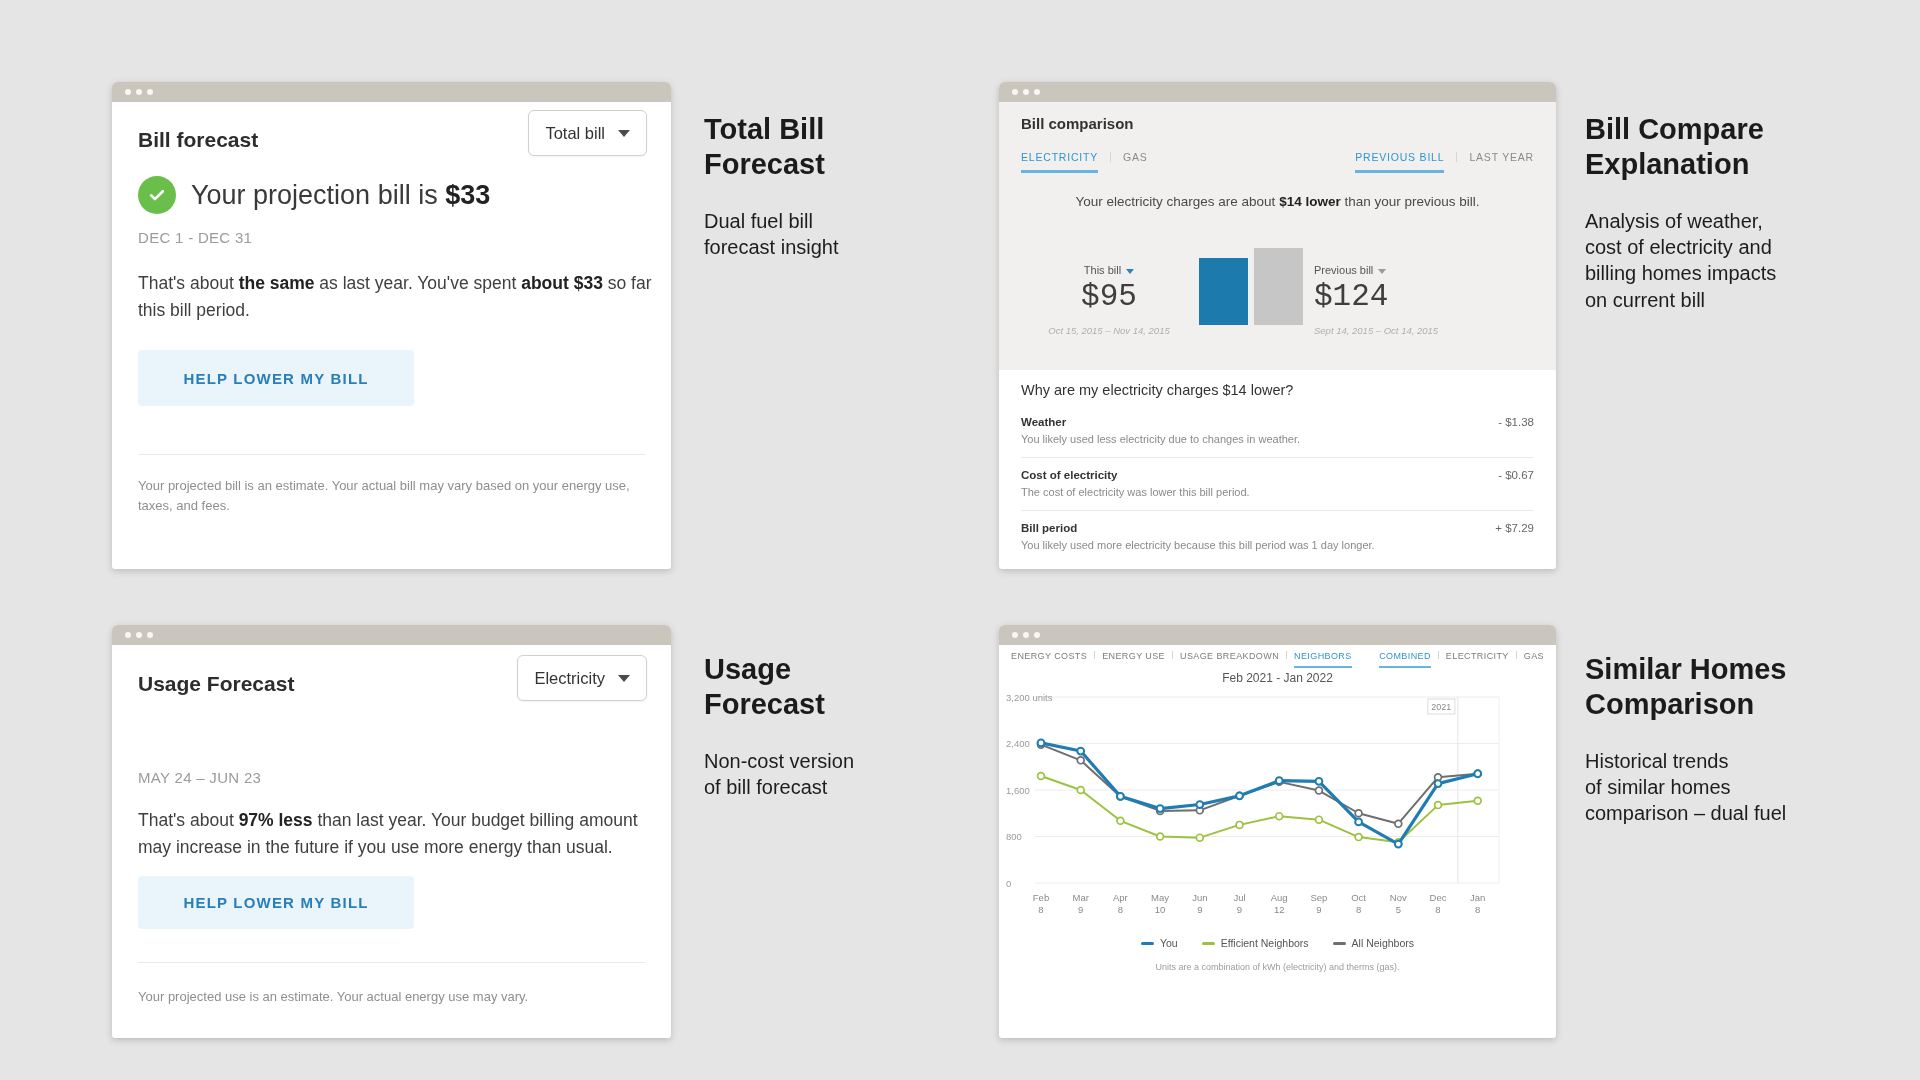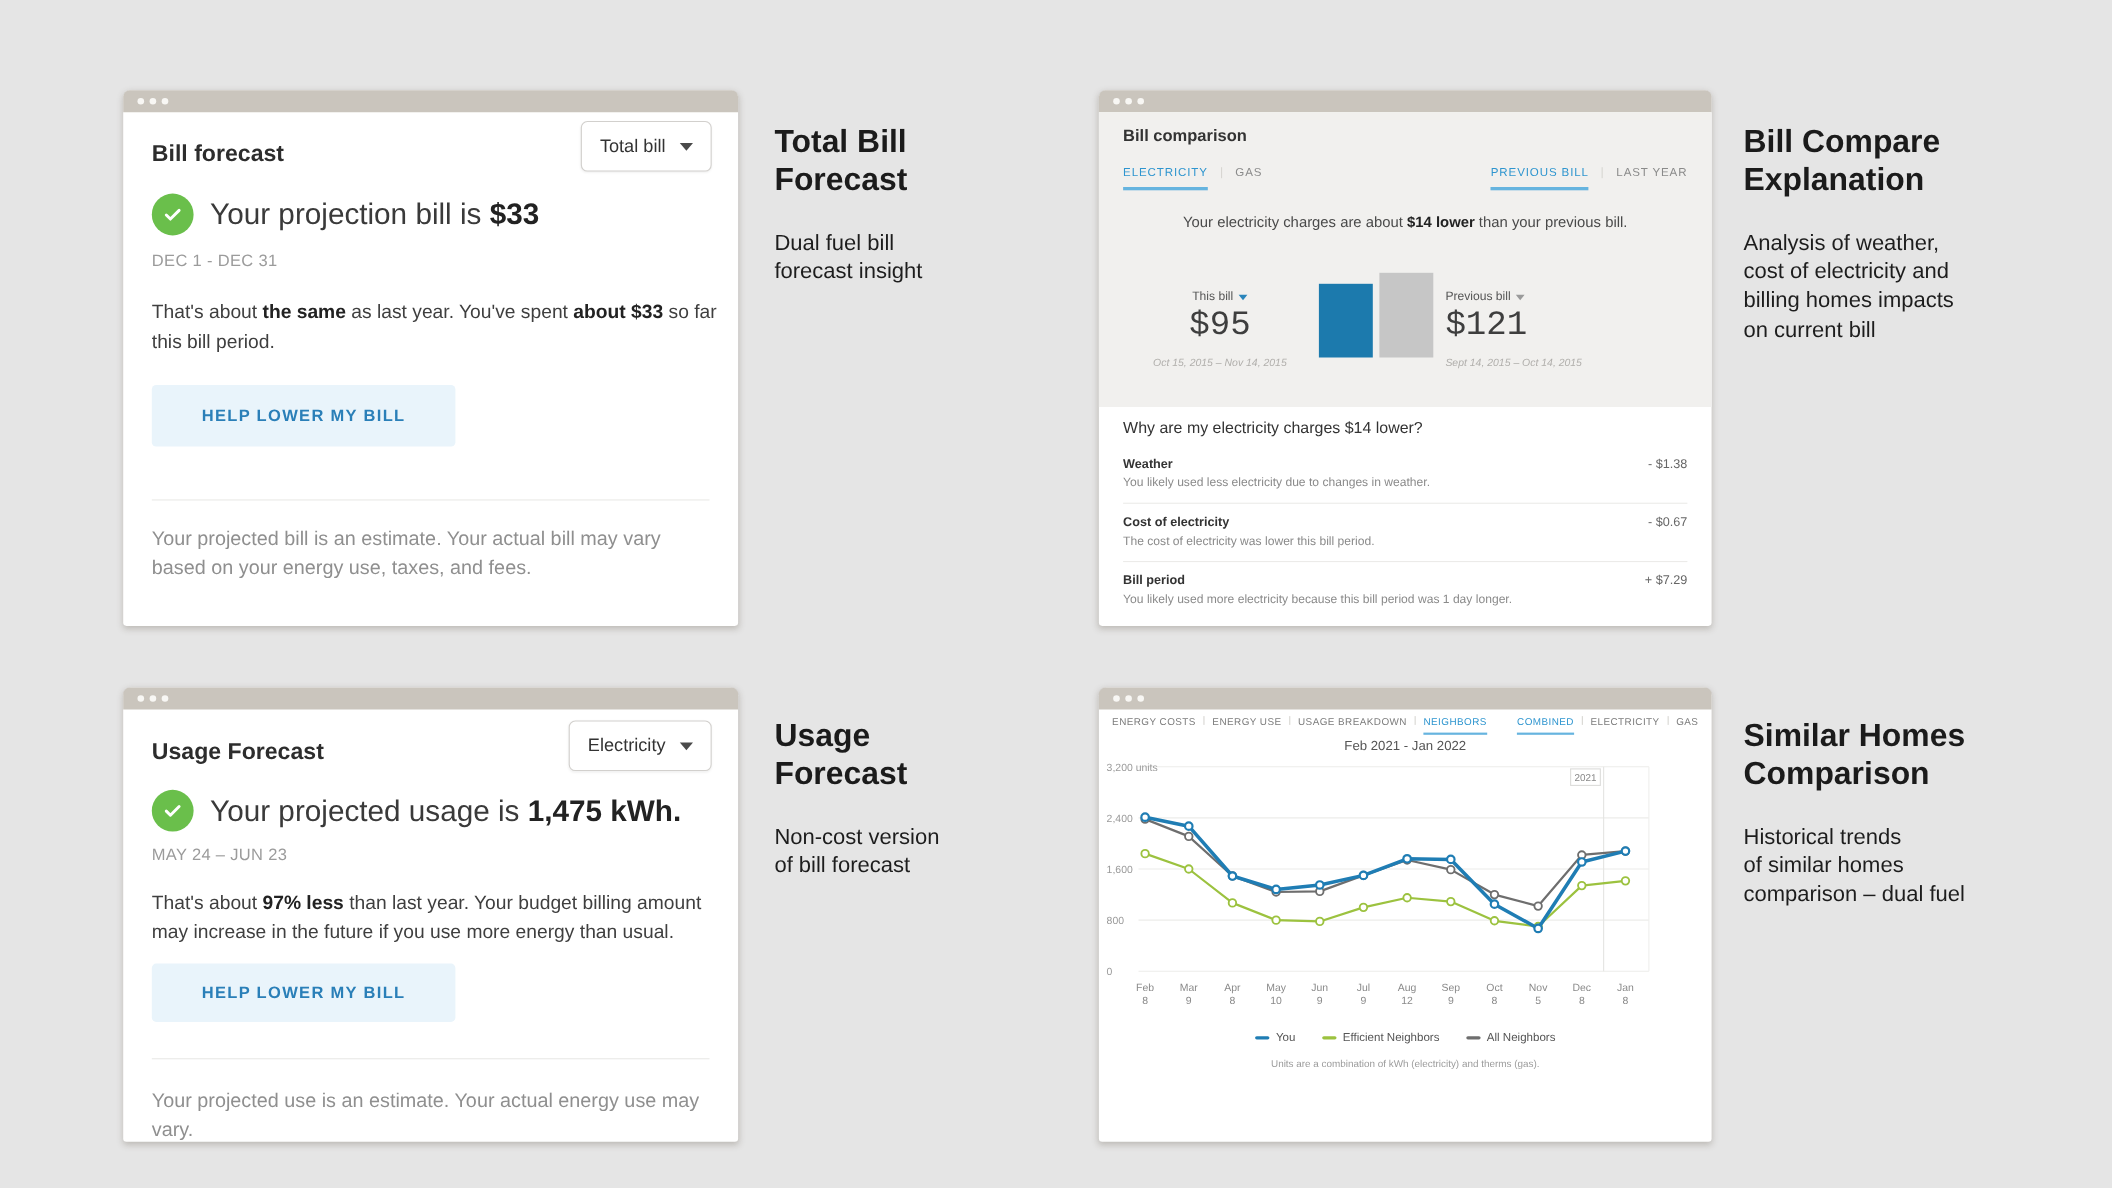--- a/index.html
+++ b/index.html
@@ -42,21 +42,21 @@
            display:flex; align-items:center; justify-content:center; }
   .fc-headline-text { font-size:27px; color:#3a3a3a; }
   .fc-headline-text b { color:#222; }
   .fc-period { position:absolute; left:26px; font-size:15px; color:#9b9b9b; letter-spacing:.3px; }
   .fc-body { position:absolute; left:26px; width:514px; font-size:17.5px; line-height:1.55; color:#3f3f3f; }
   .fc-body b { color:#222; }
   .fc-button { position:absolute; left:26px; width:276px; height:56px; background:#e9f4fb;
                border:none; border-radius:4px; font-size:15px; font-weight:bold; color:#2a7fb8;
                letter-spacing:1.2px; cursor:pointer; font-family:inherit; }
   .fc-divider { position:absolute; left:26px; right:26px; height:1px; background:#e9e9e7; }
-  .fc-disclaimer { position:absolute; left:26px; width:516px; font-size:18px; line-height:1.5; color:#8f8f8f; }
+  .fc-disclaimer { position:absolute; left:26px; width:516px; font-size:13px; line-height:1.5; color:#8f8f8f; }
 
   
   .bc-gray { position:absolute; left:0; right:0; top:20px; height:268px; background:#f1f0ee; }
   .bc-title { position:absolute; left:22px; top:33px; font-size:15px; font-weight:bold; color:#333; }
   .bc-tabs { position:absolute; top:69px; display:flex; align-items:flex-start; gap:12px;
              font-size:10.5px; letter-spacing:.8px; }
   .bc-tabs-left { left:22px; } .bc-tabs-right { right:22px; }
   .tab { padding-bottom:7px; border-bottom:3px solid transparent; color:#8a8a8a; cursor:pointer; }
   .tab.active { color:#2e95cf; border-bottom-color:#66b4df; }
   .vsep { width:1px; height:10px; background:#d8d6d2; margin-top:1px; }
@@ -164,21 +164,21 @@
       <div class="bc-group-label"><span>This bill</span><span class="mini-caret"></span></div>
       <div class="bc-group-value">$95</div>
       <div class="bc-group-dates">Oct 15, 2015 – Nov 14, 2015</div>
     </div>
     <div class="cmp-bars">
       <div class="cmp-bar" style="height: 67px; background: rgb(28, 122, 173);"></div>
       <div class="cmp-bar" style="height: 77px; background: rgb(198, 198, 198);"></div>
     </div>
     <div class="bc-group bc-group-prev">
       <div class="bc-group-label"><span>Previous bill</span><span class="mini-caret gray"></span></div>
-      <div class="bc-group-value">$121</div>
+      <div class="bc-group-value">$124</div>
       <div class="bc-group-dates">Sept 14, 2015 – Oct 14, 2015</div>
     </div>
 
     <div class="bc-why">Why are my electricity charges $14 lower?</div>
 
     <div class="bc-row" style="top:334px">
       <div class="bc-row-head">
         <span class="bc-row-label">Weather</span>
         <span class="bc-row-amount">- $1.38</span>
       </div>
@@ -214,28 +214,20 @@
   <div class="card" id="card-usage-forecast">
     <div class="chrome">
       <span class="dot"></span>
       <span class="dot"></span>
       <span class="dot"></span>
     </div>
     <div class="fc-title" style="top:47px">Usage Forecast</div>
     <div class="fc-dropdown" style="top:30px">
       <span>Electricity</span>
       <span class="caret"></span>
-    </div>
-    <div class="fc-headline" style="top:93px">
-      <span class="check">
-        <svg width="20" height="20" viewBox="0 0 24 24">
-            <path d="M5 12.5l4.5 4.5L19 7.5" stroke="#fff" stroke-width="3.2" fill="none" stroke-linecap="round" stroke-linejoin="round"></path>
-          </svg>
-      </span>
-      <span class="fc-headline-text"><span>Your projected usage is </span><b>1,475 kWh.</b></span>
     </div>
     <div class="fc-period" style="top:144px">MAY 24 – JUN 23</div>
     <div class="fc-body" style="top:182px"><span>That's about </span><b>97% less</b><span> than last year. Your budget billing amount may increase in the future if you use more energy than usual.</span></div>
     <button class="fc-button" style="top:251px;height:53px">HELP LOWER MY BILL</button>
     <div class="fc-divider" style="top:337px"></div>
     <div class="fc-disclaimer" style="top:362px">Your projected use is an estimate. Your actual energy use may vary.</div>
   </div>
 
   <div class="label-block" id="label-3">
     <h2>Usage

